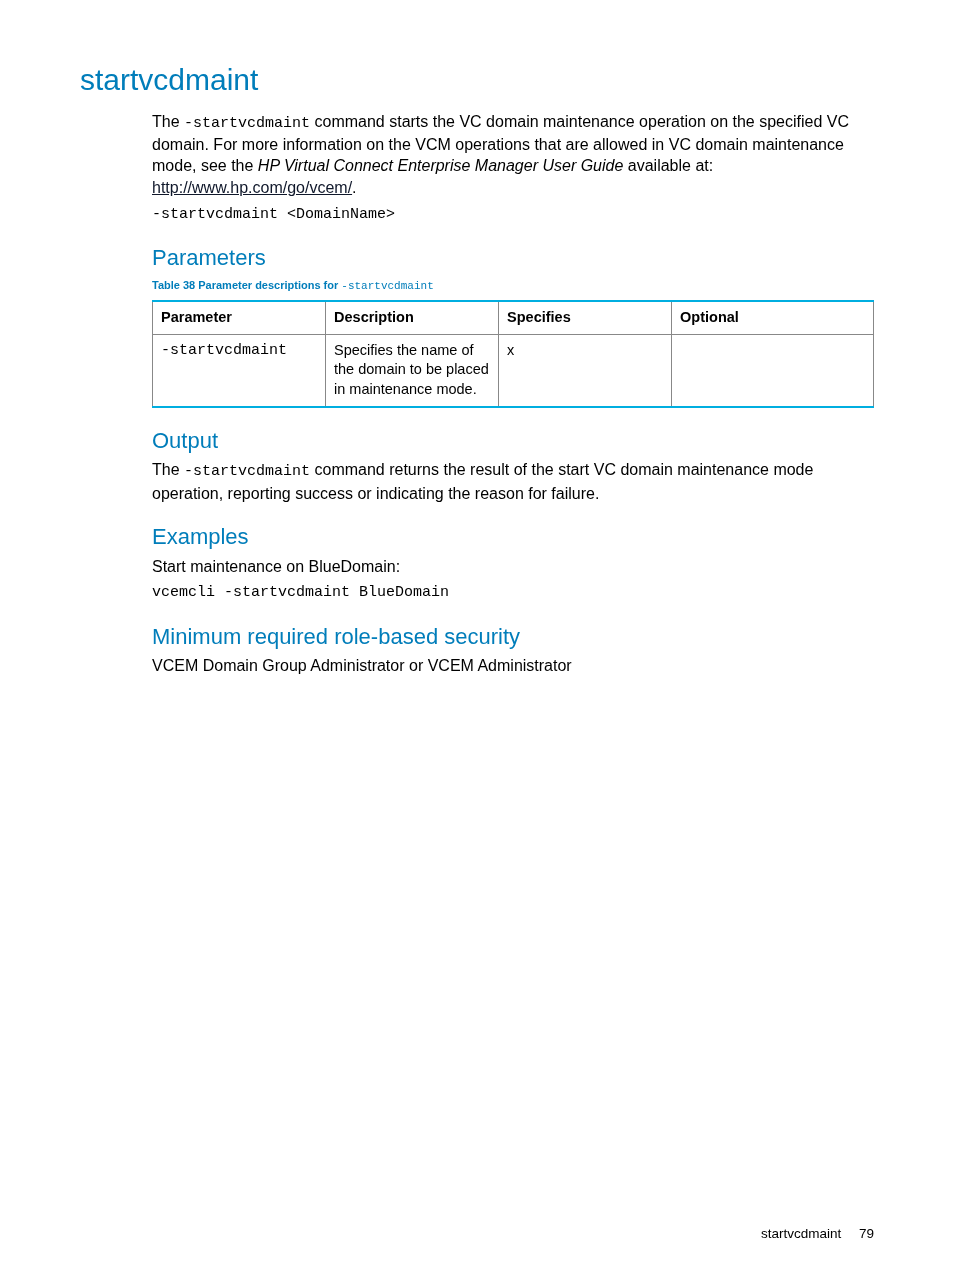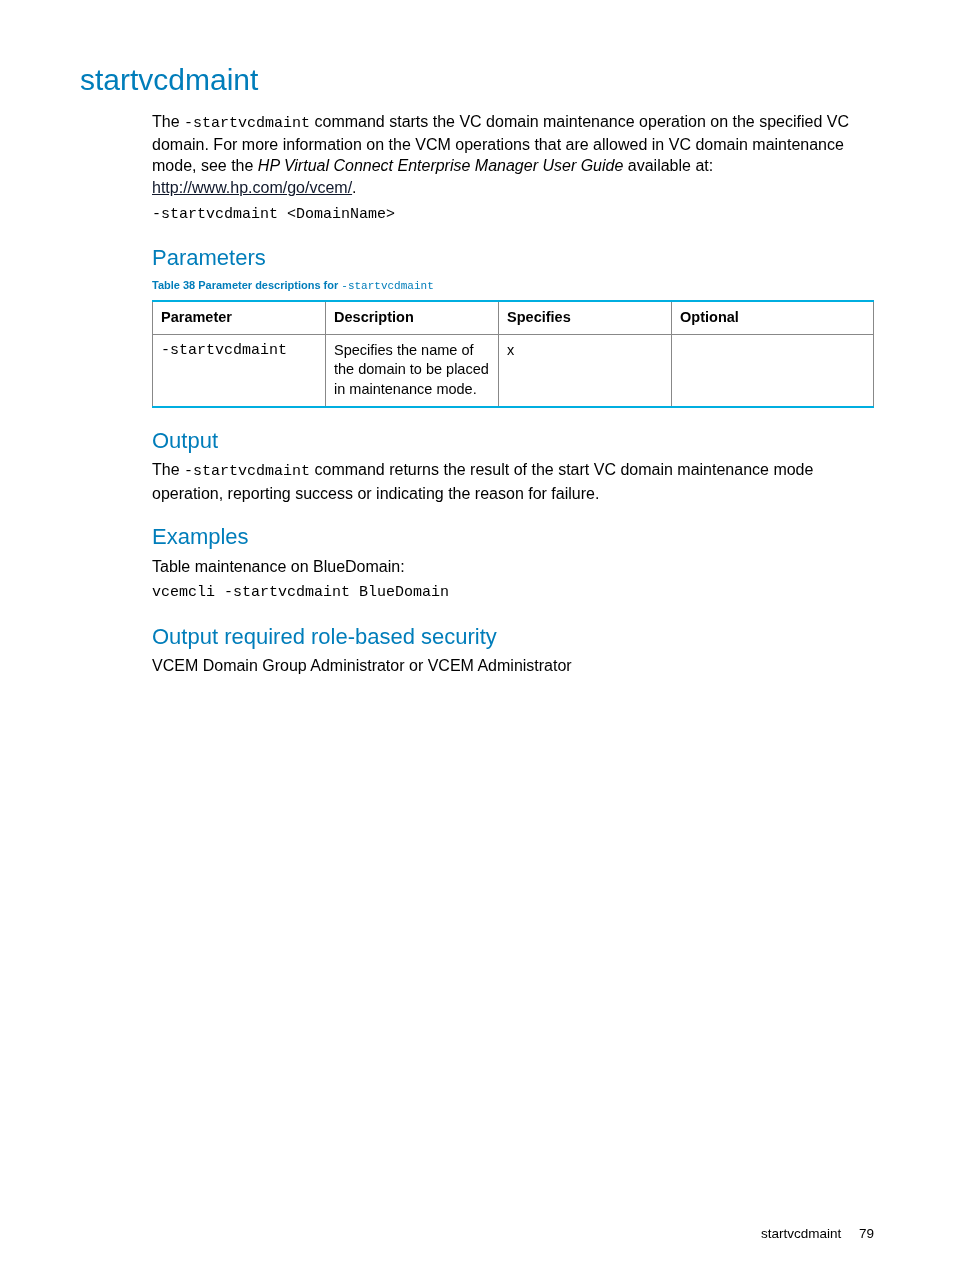--- a/index.html
+++ b/index.html
@@ -126,24 +126,24 @@
       </tr>
     </tbody>
   </table>
 
   <h2 class="section">Output</h2>
   <p>
     <span>The </span><span class="mono">-startvcdmaint</span><span> command returns the result of the start VC domain maintenance mode operation, reporting success or indicating the reason for failure.</span>
   </p>
 
   <h2 class="section">Examples</h2>
-  <p>Table maintenance on BlueDomain:</p>
+  <p>Start maintenance on BlueDomain:</p>
   <div class="mono">vcemcli -startvcdmaint BlueDomain</div>
 
-  <h2 class="section">Output required role-based security</h2>
+  <h2 class="section">Minimum required role-based security</h2>
   <p>VCEM Domain Group Administrator or VCEM Administrator</p>
 
 </div>
 
 <div class="footer">
   <span>startvcdmaint</span>
   <span class="num">79</span>
 </div>
 
 </body></html>

